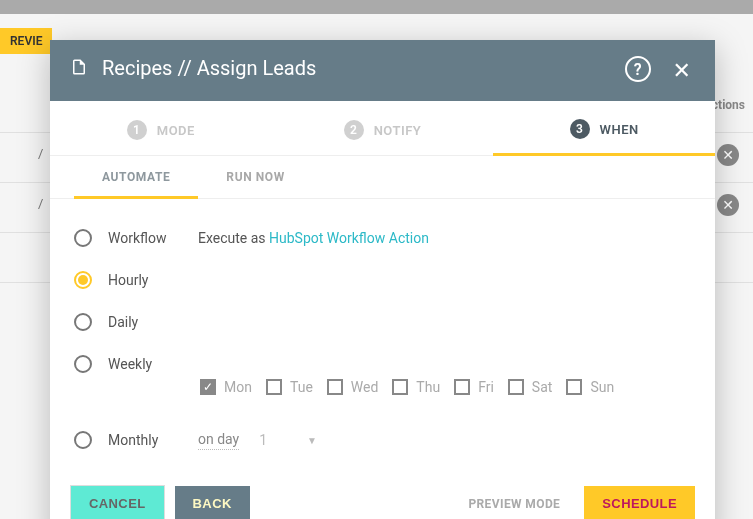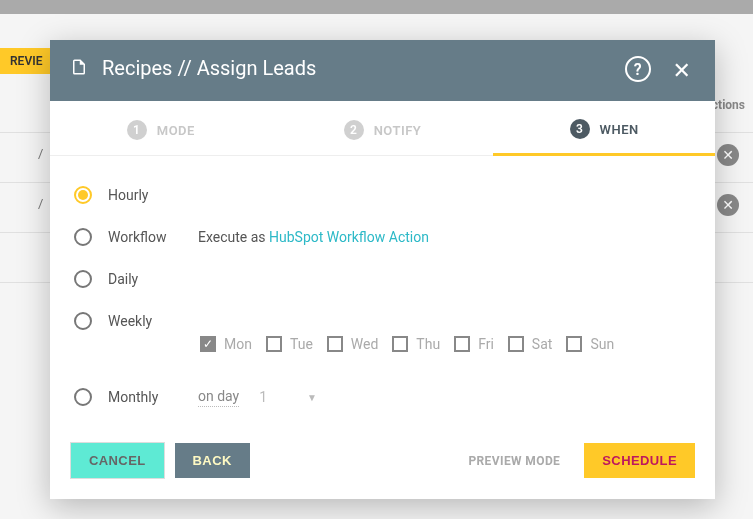--- a/index.html
+++ b/index.html
@@ -1,19 +1,19 @@
 <!DOCTYPE html>
 <html><head>
 <meta charset="utf-8">
 <style>
 * { box-sizing: border-box; margin: 0; padding: 0; }
 body { font-family: -apple-system, BlinkMacSystemFont, "Segoe UI", Roboto, Arial, sans-serif; background: #f5f5f5; width: 753px; height: 519px; overflow: hidden; position: relative; }
 
 .bg-toolbar { position: absolute; top: 0; left: 0; right: 0; height: 14px; background: #aaaaaa; }
-.bg-badge { position: absolute; top: 48px; left: 0; background: #ffc928; padding: 6px 10px; font-size: 12px; font-weight: 600; color: #333; }
+.bg-badge { position: absolute; top: 28px; left: 0; background: #ffc928; padding: 6px 10px; font-size: 12px; font-weight: 600; color: #333; }
 .bg-row-sep { position: absolute; left: 0; right: 0; height: 1px; background: #e0e0e0; }
 .bg-slash { position: absolute; font-size: 13px; color: #777; }
 .bg-close { position: absolute; width: 22px; height: 22px; border-radius: 50%; background: #888; color: #fff; display: flex; align-items: center; justify-content: center; font-size: 14px; }
 .bg-actions { position: absolute; top: 98px; right: 8px; font-size: 12px; color: #888; font-weight: 700; }
 
 .modal { position: absolute; top: 40px; left: 50px; width: 665px; background: #fff; box-shadow: 0 8px 30px rgba(0,0,0,0.25); }
 
 .modal-header { background: #667c88; color: #fff; padding: 16px 20px; display: flex; align-items: flex-start; }
 .modal-header .doc-icon { width: 18px; height: 22px; margin-right: 14px; }
 .modal-header .title { font-size: 20px; font-weight: 400; flex: 1; }
@@ -94,34 +94,38 @@
     <div class="step inactive">
       <span class="step-num">2</span>
       <span>NOTIFY</span>
     </div>
     <div class="step active">
       <span class="step-num">3</span>
       <span>WHEN</span>
     </div>
   </div>
 
+  <div class="subtabs">
+    <div class="subtab active">AUTOMATE</div>
+    <div class="subtab">RUN NOW</div>
+  </div>
 
   <div class="options">
-
-    <div class="opt-row">
-      <span class="radio selected"></span>
-      <span class="opt-label">Hourly</span>
-    </div>
 
     <div class="opt-row">
       <span class="radio"></span>
       <span class="opt-label">Workflow</span>
       <span class="opt-detail">
         <span>Execute as </span><a href="#">HubSpot Workflow Action</a>
       </span>
+    </div>
+
+    <div class="opt-row">
+      <span class="radio selected"></span>
+      <span class="opt-label">Hourly</span>
     </div>
 
     <div class="opt-row">
       <span class="radio"></span>
       <span class="opt-label">Daily</span>
     </div>
 
     <div class="opt-row">
       <span class="radio"></span>
       <span class="opt-label">Weekly</span>

